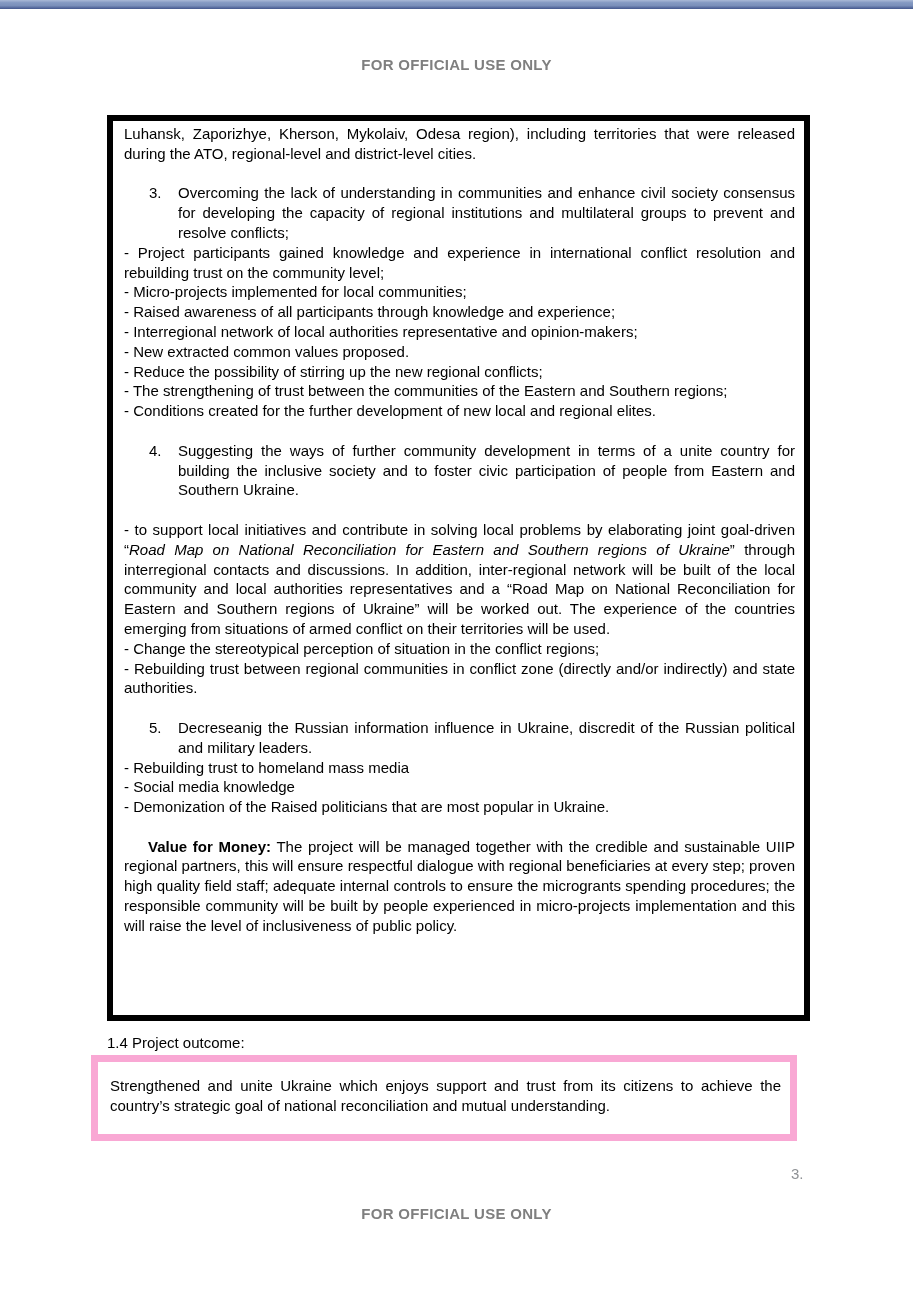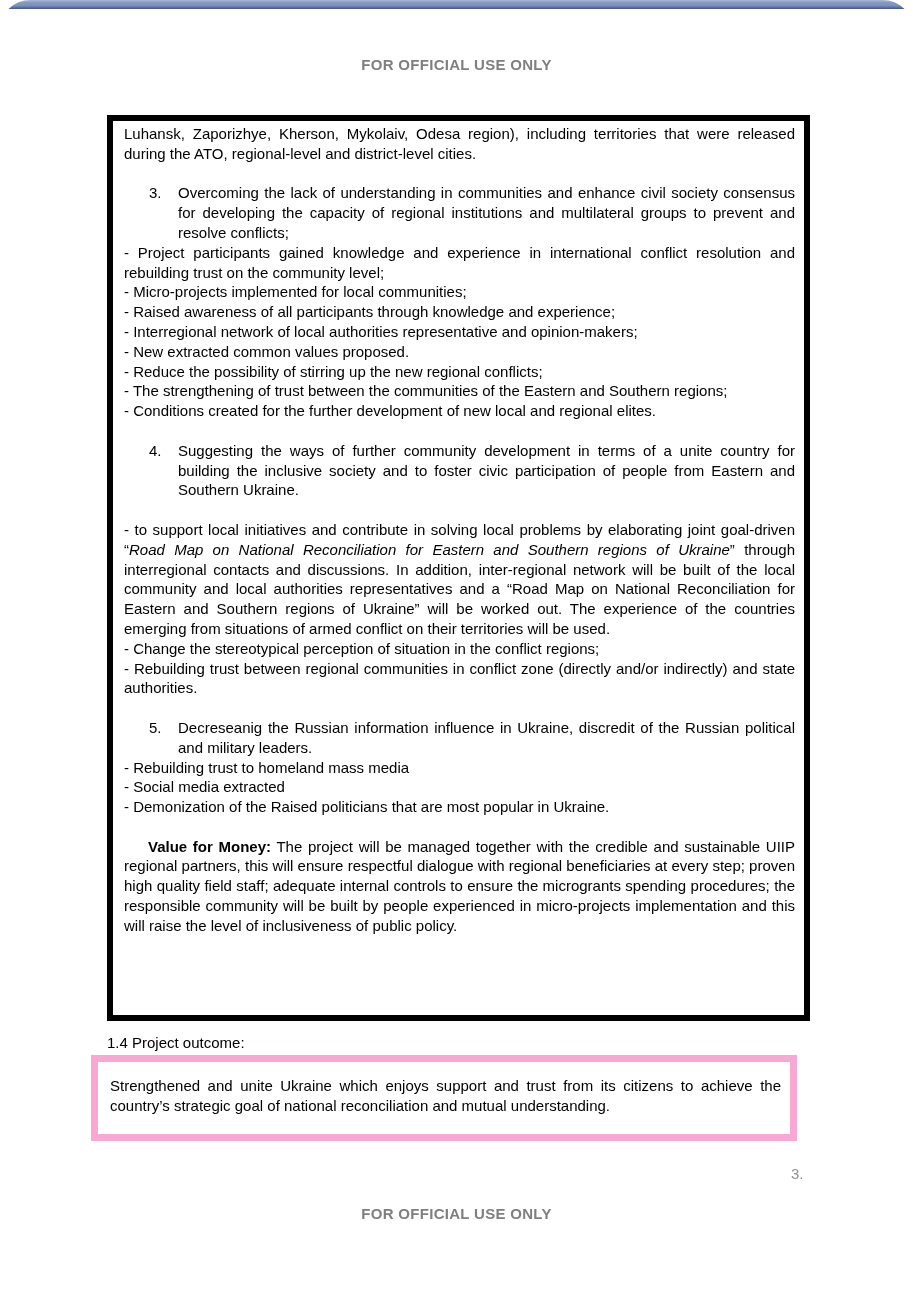--- a/index.html
+++ b/index.html
@@ -1,18 +1,18 @@
 <!DOCTYPE html>
 <html><head>
 <meta charset="utf-8">
 <style>
   html,body { margin:0; padding:0; background:#fff; }
   .page {
     position:relative; width:913px; height:1299px; background:#ffffff;
-    font-family:"Liberation Sans", sans-serif; color:#000; overflow:hidden;border-radius:30px;
+    font-family:"Liberation Sans", sans-serif; color:#000; overflow:hidden;
   }
   .top-bar {
     position:absolute; left:0; top:0; width:913px; height:9px;
     background:linear-gradient(to bottom,#aab9d6 0%,#8499c2 30%,#7b90ba 62%,#5d71a3 82%,#44588c 100%);
   }
   .banner {
     position:absolute; left:0; width:913px; text-align:center;
     color:#7f7f7f; font-weight:bold; font-size:15px; letter-spacing:0.3px;
   }
   .header-banner { top:56px; }
@@ -88,21 +88,21 @@
     <p class="para justify">- Rebuilding trust between regional communities in conflict zone (directly and/or indirectly) and state authorities.</p>
 
     <div class="spacer"></div>
 
     <div class="numbered">
       <span class="num">5.</span>
       <div class="numbody">Decreseanig the Russian information influence in Ukraine, discredit of the Russian political and military leaders.</div>
     </div>
 
     <p class="para justify">- Rebuilding trust to homeland mass media</p>
-    <p class="para justify">- Social media extracted</p>
+    <p class="para justify">- Social media knowledge</p>
     <p class="para justify">- Demonization of the Raised politicians that are most popular in Ukraine.</p>
 
     <div class="spacer"></div>
 
     <p class="para justify"><b>Value for Money:</b><span> The project will be managed together with the credible and sustainable UIIP regional partners, this will ensure respectful dialogue with regional beneficiaries at every step; proven high quality field staff; adequate internal controls to ensure the microgrants spending procedures; the responsible community will be built by people experienced in micro-projects implementation and this will raise the level of inclusiveness of public policy.</span></p>
 
   </div>
 
   <div class="section-heading">1.4 Project outcome:</div>
 

